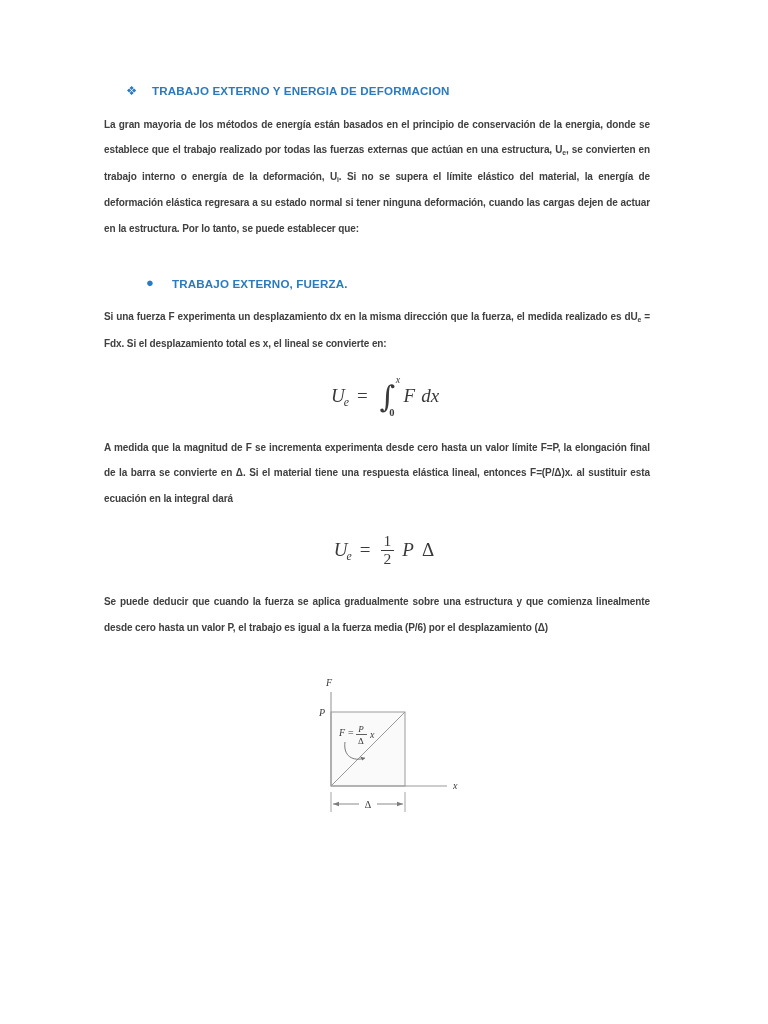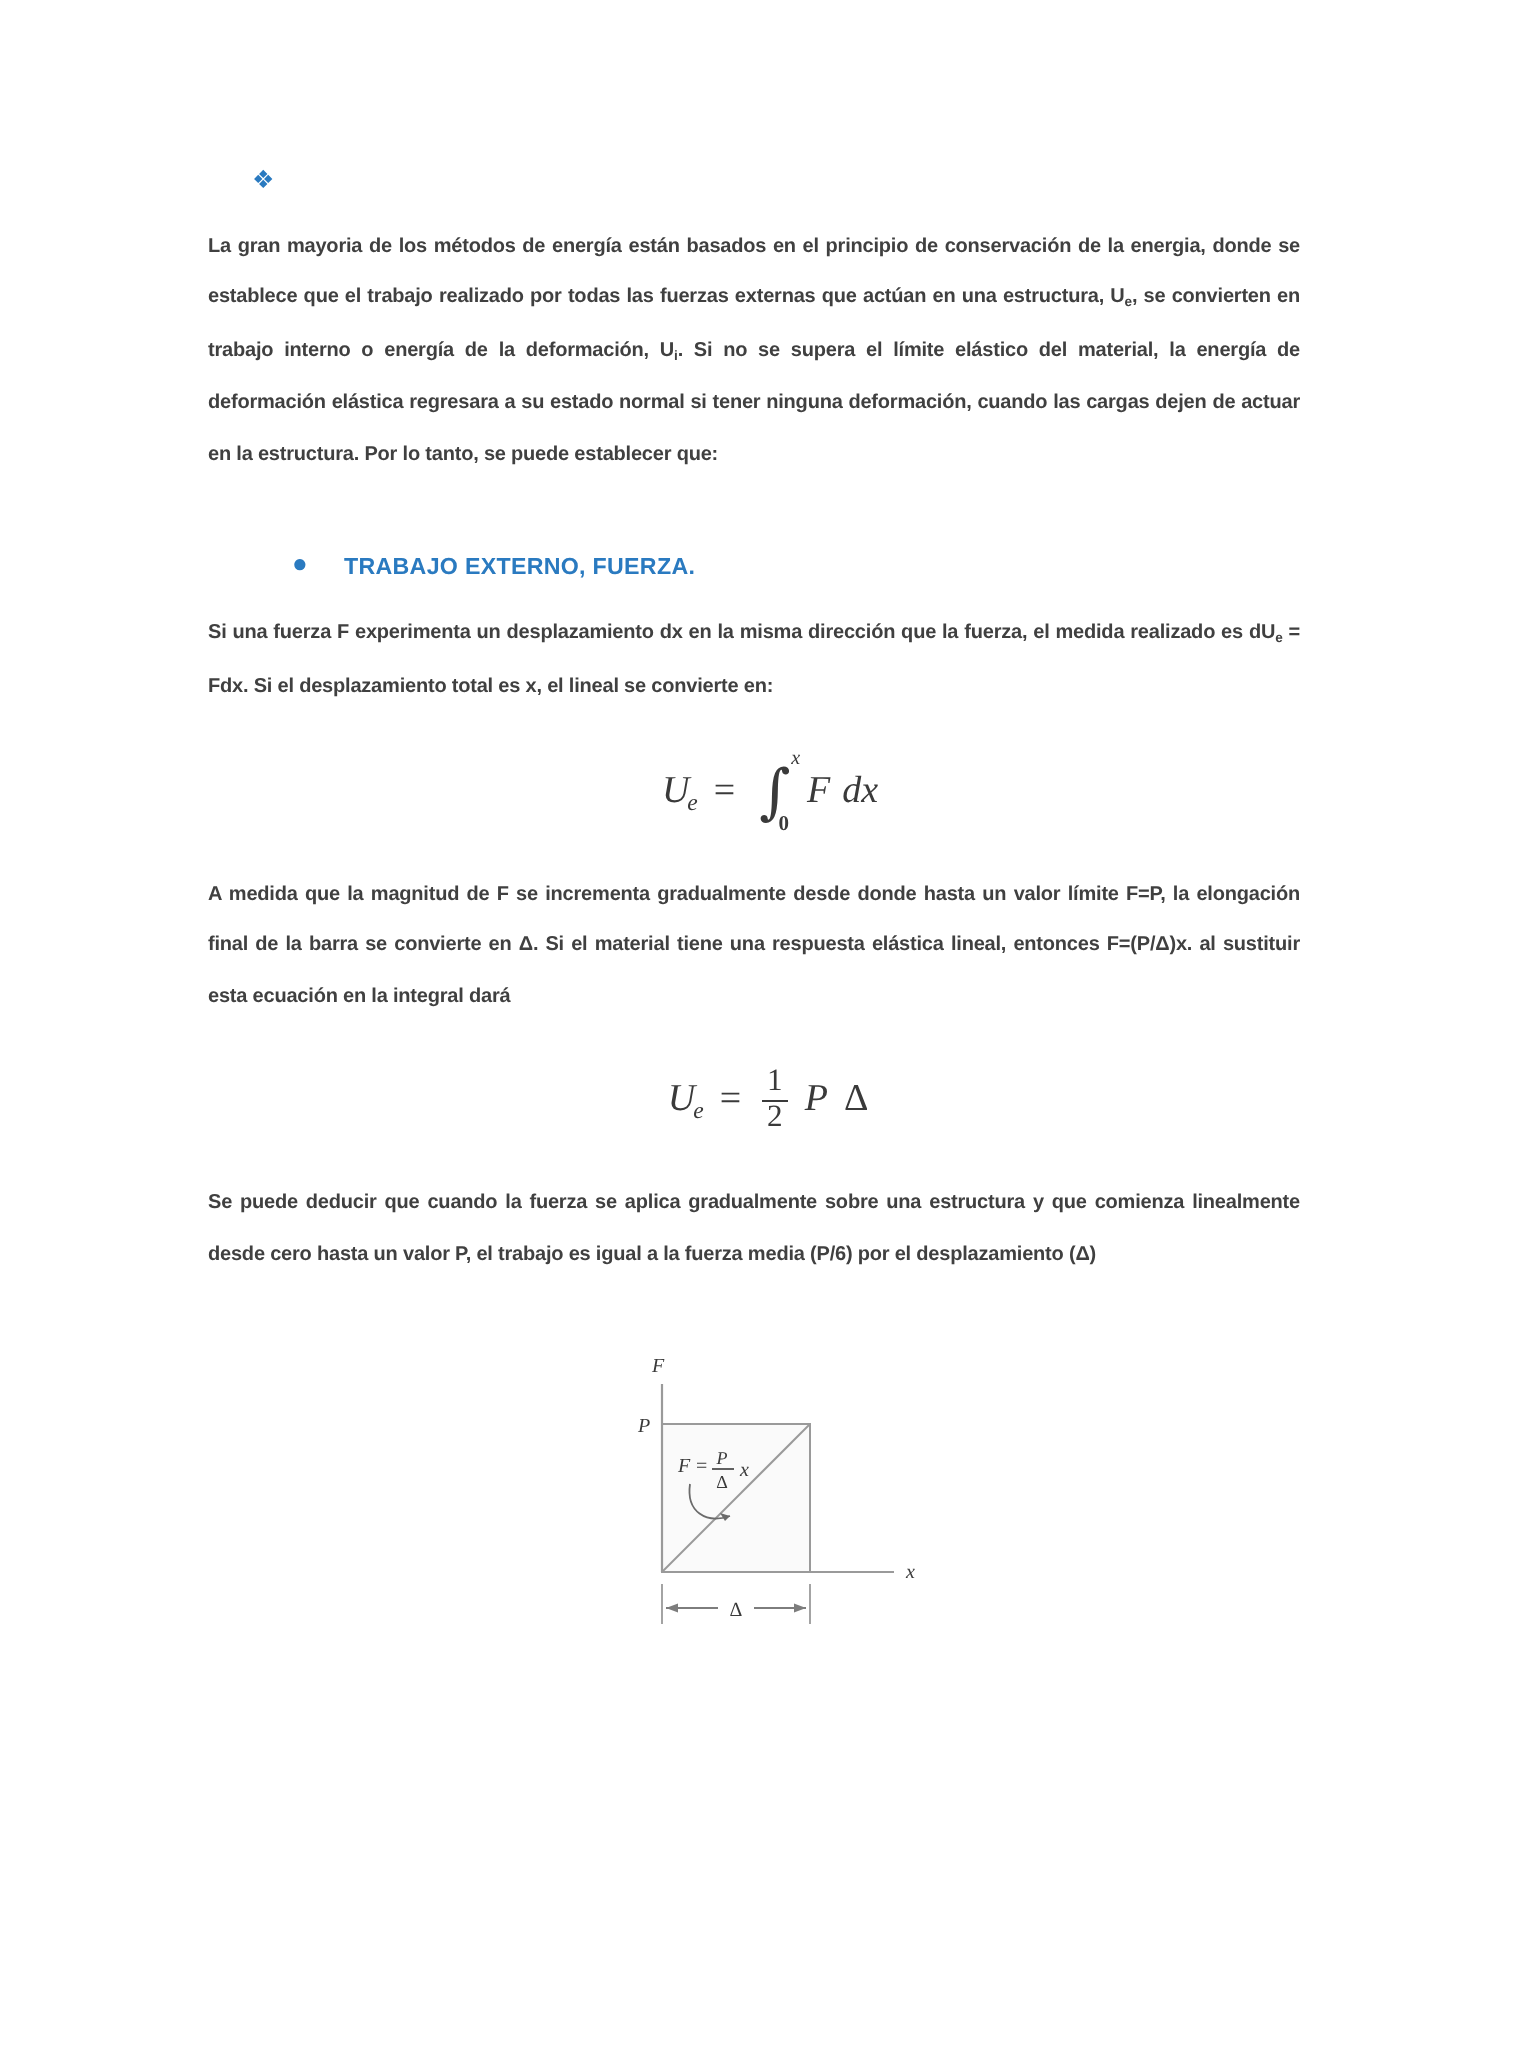--- a/index.html
+++ b/index.html
@@ -173,20 +173,21 @@
   .figure svg { display: block; }
 </style>
 </head>
 <body>
 
 <div class="page">
   <div class="content">
 
     <div class="heading-row level1">
       <span class="bullet-marker">❖</span>
+      <span class="heading-text">TRABAJO EXTERNO Y ENERGIA DE DEFORMACION</span>
     </div>
 
     <p class="body"><span>La gran mayoria de los métodos de energía están basados en el principio de conservación de la energia, donde se establece que el trabajo realizado por todas las fuerzas externas que actúan en una estructura, U</span><sub>e</sub><span>, se convierten en trabajo interno o energía de la deformación, U</span><sub>i</sub><span>. Si no se supera el límite elástico del material, la energía de deformación elástica regresara a su estado normal si tener ninguna deformación, cuando las cargas dejen de actuar en la estructura. Por lo tanto, se puede establecer que:</span></p>
 
 
 
     <div class="heading-row level2">
       <span class="bullet-marker dot">●</span>
       <span class="heading-text">TRABAJO EXTERNO, FUERZA.</span>
     </div>
@@ -202,21 +203,21 @@
           <span class="int-limits">
             <span class="upper">x</span>
             <span class="lower">0</span>
           </span>
         </span>
         <span class="mi">F</span>
         <span class="mi">dx</span>
       </span>
     </div>
 
-    <p class="body">A medida que la magnitud de F se incrementa gradualmente desde donde hasta un valor límite F=P, la elongación final de la barra se convierte en Δ. Si el material tiene una respuesta elástica lineal, entonces F=(P/Δ)x. al sustituir esta ecuación en la integral dará</p>
+    <p class="body">A medida que la magnitud de F se incrementa experimenta desde cero hasta un valor límite F=P, la elongación final de la barra se convierte en Δ. Si el material tiene una respuesta elástica lineal, entonces F=(P/Δ)x. al sustituir esta ecuación en la integral dará</p>
 
     <div class="eq-math">
       <span class="math-inner">
         <span><span class="mi">U</span><span class="mi-sub">e</span></span>
         <span class="mo">=</span>
         <span class="frac">
           <span class="num">1</span>
           <span class="den">2</span>
         </span>
         <span class="mi">P</span>

